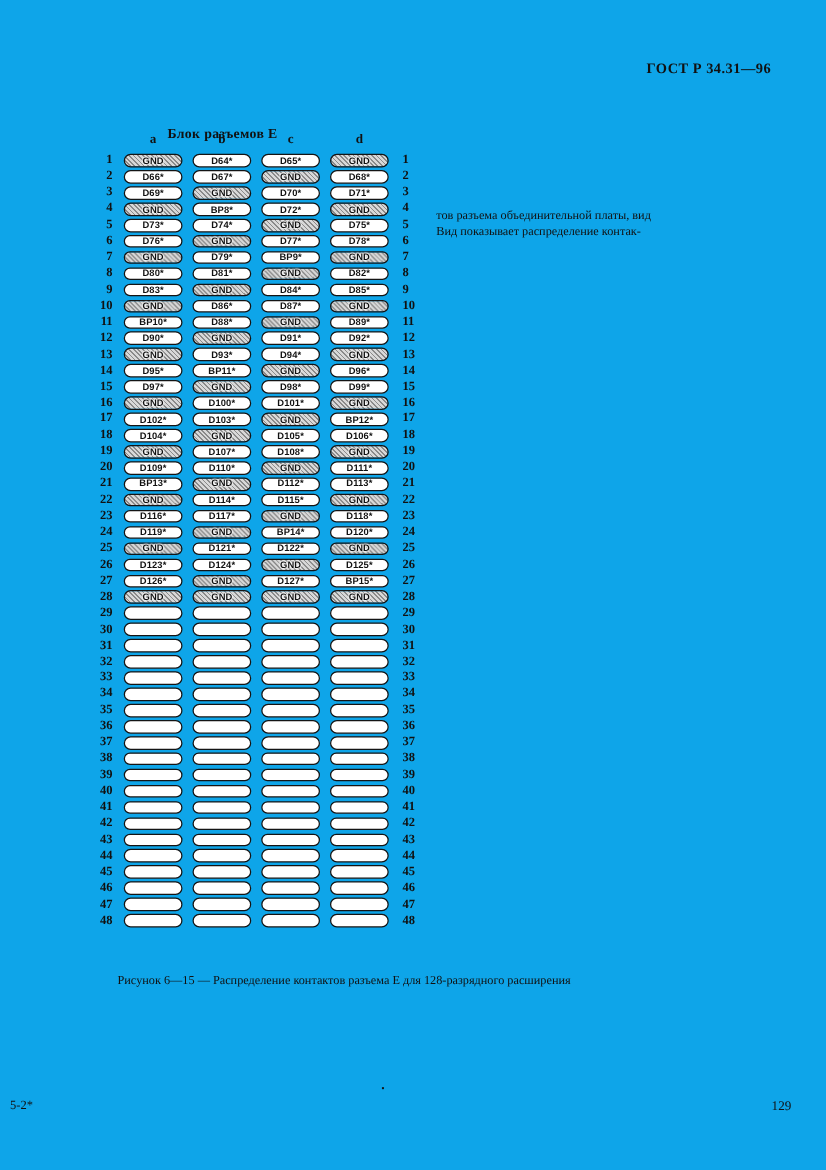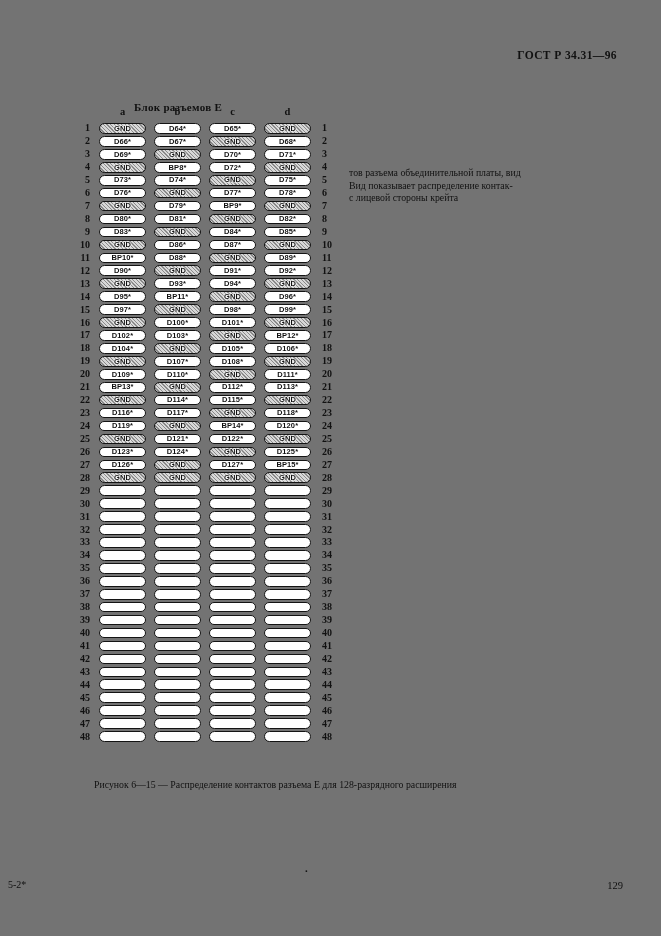--- a/index.html
+++ b/index.html
@@ -1,17 +1,17 @@
 <!DOCTYPE html>
 <html><head>
 <meta charset="utf-8">
 <style>
   html,body{margin:0;padding:0;background:#e9e9e9;}
   .page{
-    position:relative;width:661px;height:936px;background:#737373;
+    position:relative;width:661px;height:936px;background:#0ea5e9;
     font-family:"Liberation Serif",serif;color:#111;overflow:hidden;margin:0 auto;
   }
   .gost-header{
     position:absolute;top:49px;right:44px;
     font-weight:700;font-size:11.5px;letter-spacing:.4px;white-space:nowrap;
   }
   .block-title{
     position:absolute;top:69px;left:134px;
     font-weight:700;font-size:11px;letter-spacing:.3px;white-space:nowrap;margin-top:32px;
   }
@@ -42,21 +42,21 @@
   }
   .side-note{
     position:absolute;left:349px;top:167px;width:226px;
     font-size:9.8px;line-height:12.6px;
   }
   .caption{
     position:absolute;left:94px;top:779px;font-size:9.8px;white-space:nowrap;text-align:right;
   }
   .stray-dot{position:absolute;left:305px;top:862px;font-size:11px;font-weight:700;}
   .footer-left{position:absolute;left:8px;top:879px;font-size:10px;}
-  .footer-right{position:absolute;right:38px;top:880px;font-size:10.5px;text-align:right;}
+  .footer-right{position:absolute;right:28px;top:880px;font-size:10.5px;text-align:right;}
 </style>
 </head>
 <body>
 
 <div class="page">
 
   <div class="gost-header">ГОСТ Р 34.31—96</div>
 
   <div class="block-title">Блок разъемов Е</div>
 
@@ -1061,21 +1061,20 @@
             <div class="pin empty"></div>
           </div>
           <div class="row-num right">48</div>
         </div>
       </div>
   </div>
 
   <div class="side-note">
     <div>тов разъема объединительной платы, вид</div>
     <div>Вид показывает распределение контак-</div>
-    <div>с лицевой стороны крейта</div>
   </div>
 
   <div class="caption">Рисунок 6—15 — Распределение контактов разъема Е для 128-разрядного расширения</div>
 
   <div class="stray-dot">.</div>
 
   <div class="footer-left">5-2*</div>
 
   <div class="footer-right">129</div>
 

